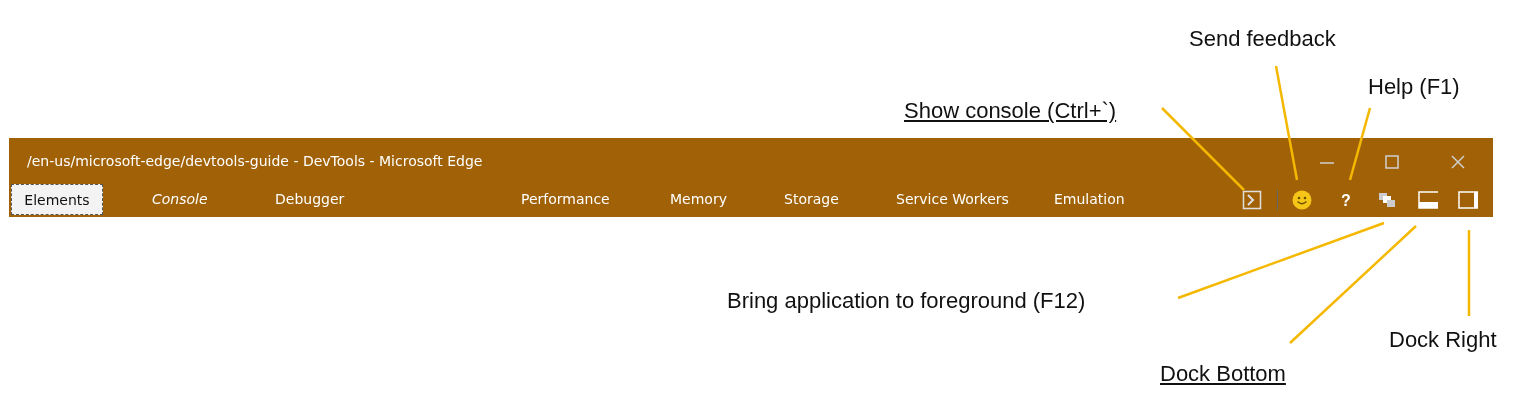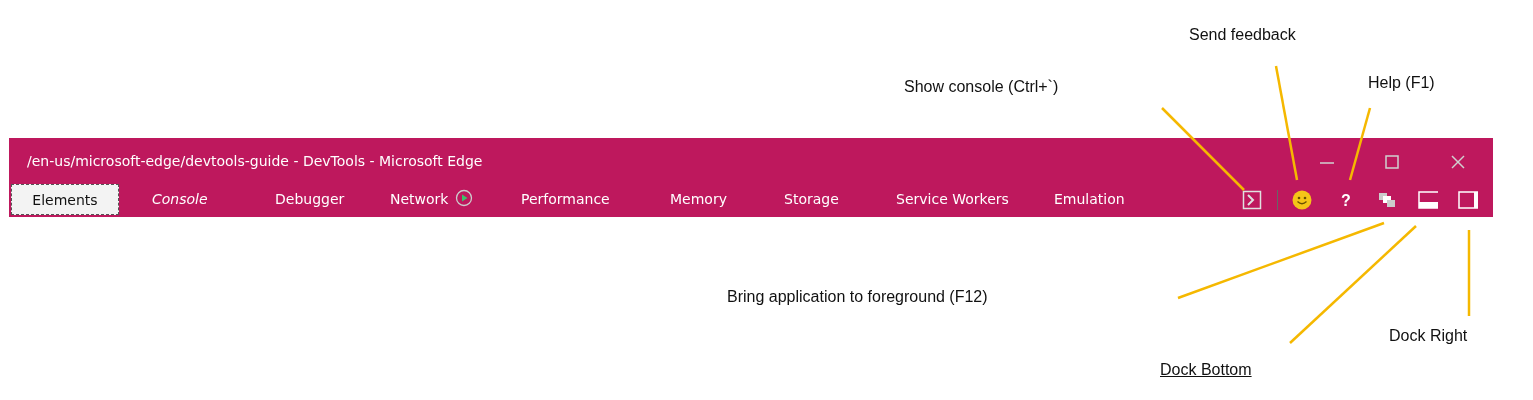--- a/index.html
+++ b/index.html
@@ -1,25 +1,25 @@
 <!DOCTYPE html>
 <html><head>
 <meta charset="utf-8">
 <style>
   html, body { margin:0; padding:0; background:#ffffff; }
   body { width:1533px; height:400px; position:relative; overflow:hidden; font-family:"DejaVu Sans", sans-serif; }
-  .window { position:absolute; left:9px; top:138px; width:1484px; height:79px; background:#be185d; }
+  .window { position:absolute; left:9px; top:138px; width:1484px; height:79px; background:#a16207; }
   .titlebar { position:absolute; left:0; top:0; width:100%; height:42px; }
   .title { position:absolute; left:18px; top:15px; color:#ffffff; font-size:14px; white-space:nowrap; }
   .winbtn { position:absolute; top:12px; width:24px; height:24px; color:#d0d0d0; }
   .tabs { position:absolute; left:0; top:46px; height:33px; width:100%; }
   .tab { position:absolute; top:0; height:31px; line-height:31px; color:#ffffff; font-size:14px; white-space:nowrap; cursor:pointer; }
-  .tab.active { background:#f3f3f3; color:#111; border:1px dashed #555; left:2px; width:108px; text-align:center; box-sizing:border-box; }
+  .tab.active { background:#f3f3f3; color:#111; border:1px dashed #555; left:2px; width:92px; text-align:center; box-sizing:border-box; }
   .ticon { position:absolute; top:6px; width:20px; height:20px; cursor:pointer; }
-  .callout { position:absolute; font-family:"Liberation Sans", sans-serif; font-size:16px; color:#111; white-space:nowrap; }
+  .callout { position:absolute; font-family:"Liberation Sans", sans-serif; font-size:22px; color:#111; white-space:nowrap; }
   svg.lines { position:absolute; left:0; top:0; }
 </style>
 </head>
 <body>
 
 <div class="window">
   <div class="titlebar">
     <span class="title">/en-us/microsoft-edge/devtools-guide - DevTools - Microsoft Edge</span>
     <span class="winbtn" style="left:1306px;">
       <svg width="24" height="24">
@@ -36,27 +36,20 @@
           <line x1="6" y1="6" x2="18" y2="18" stroke="#d0d0d0" stroke-width="1.5"></line>
           <line x1="18" y1="6" x2="6" y2="18" stroke="#d0d0d0" stroke-width="1.5"></line>
         </svg>
     </span>
   </div>
 
   <div class="tabs">
     <div class="tab active">Elements</div>
     <div class="tab" style="left:143px;font-style:italic;">Console</div>
     <div class="tab" style="left:266px;">Debugger</div>
-    <div class="tab" style="left:381px;">
-      <span>Network</span>
-      <svg width="18" height="18" style="vertical-align:-3px;margin-left:2px;">
-        <circle cx="9" cy="9" r="7.5" fill="none" stroke="#cccccc" stroke-width="1.3"></circle>
-        <polygon points="7,5.5 12.5,9 7,12.5" fill="#3bc46b"></polygon>
-      </svg>
-    </div>
     <div class="tab" style="left:512px;">Performance</div>
     <div class="tab" style="left:661px;text-align:center;">Memory</div>
     <div class="tab" style="left:775px;">Storage</div>
     <div class="tab" style="left:887px;">Service Workers</div>
     <div class="tab" style="left:1045px;">Emulation</div>
 
     <svg class="ticon" style="left:1233px;" width="20" height="20">
       <rect x="1.5" y="1.5" width="17" height="17" fill="none" stroke="#e0e0e0" stroke-width="1.5"></rect>
       <polyline points="6,5 11,10 6,15" fill="none" stroke="#e0e0e0" stroke-width="2"></polyline>
     </svg>
@@ -91,17 +84,17 @@
     <line x1="1162" y1="108" x2="1244" y2="190"></line>
     <line x1="1276" y1="66" x2="1297" y2="180"></line>
     <line x1="1370" y1="108" x2="1350" y2="180"></line>
     <line x1="1178" y1="298" x2="1384" y2="223"></line>
     <line x1="1290" y1="343" x2="1416" y2="226"></line>
     <line x1="1469" y1="230" x2="1469" y2="316"></line>
   </g>
 </svg>
 
 <div class="callout" style="left:1189px;top:26px;">Send feedback</div>
-<div class="callout" style="left:904px;top:78px;">Show console (Ctrl+`)</div>
+<div class="callout" style="left:904px;top:98px;text-decoration:underline;">Show console (Ctrl+`)</div>
 <div class="callout" style="left:1368px;top:74px;text-align:right;">Help (F1)</div>
 <div class="callout" style="left:727px;top:288px;">Bring application to foreground (F12)</div>
 <div class="callout" style="left:1389px;top:327px;">Dock Right</div>
 <div class="callout" style="left:1160px;top:361px;text-decoration:underline;">Dock Bottom</div>
 
 </body></html>

